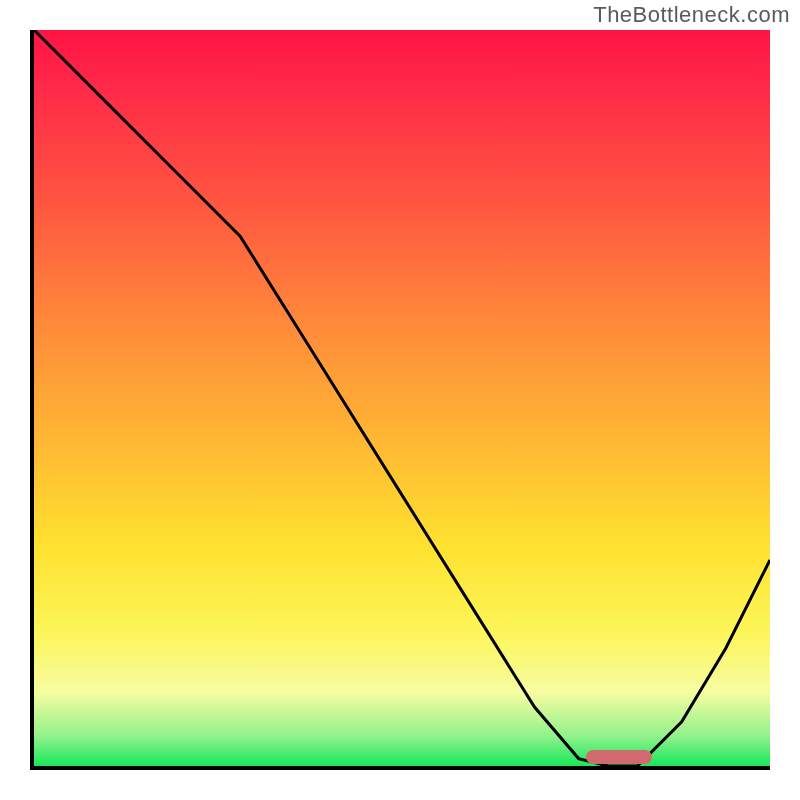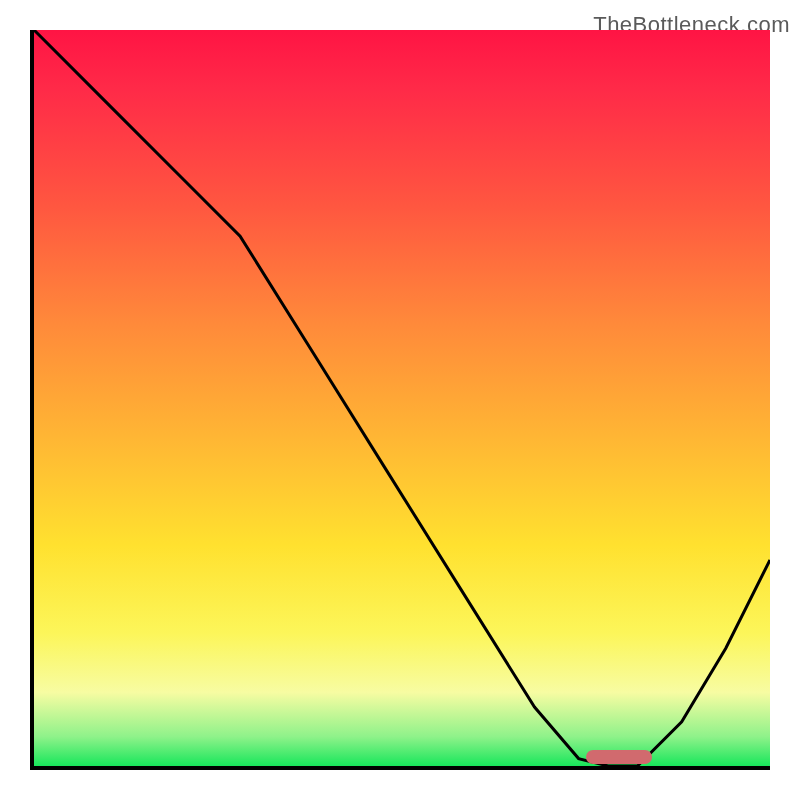--- a/index.html
+++ b/index.html
@@ -10,21 +10,21 @@
     background: #ffffff;
     font-family: Arial, Helvetica, sans-serif;
   }
   .frame {
     position: relative;
     width: 800px;
     height: 800px;
   }
   .watermark {
     position: absolute;
-    top: 12px;
+    top: 2px;
     right: 10px;
     color: #5a5a5a;
     font-size: 22px;
     font-weight: 500;
     letter-spacing: 0.5px;
   }
   .plot-area {
     position: absolute;
     left: 30px;
     top: 30px;

